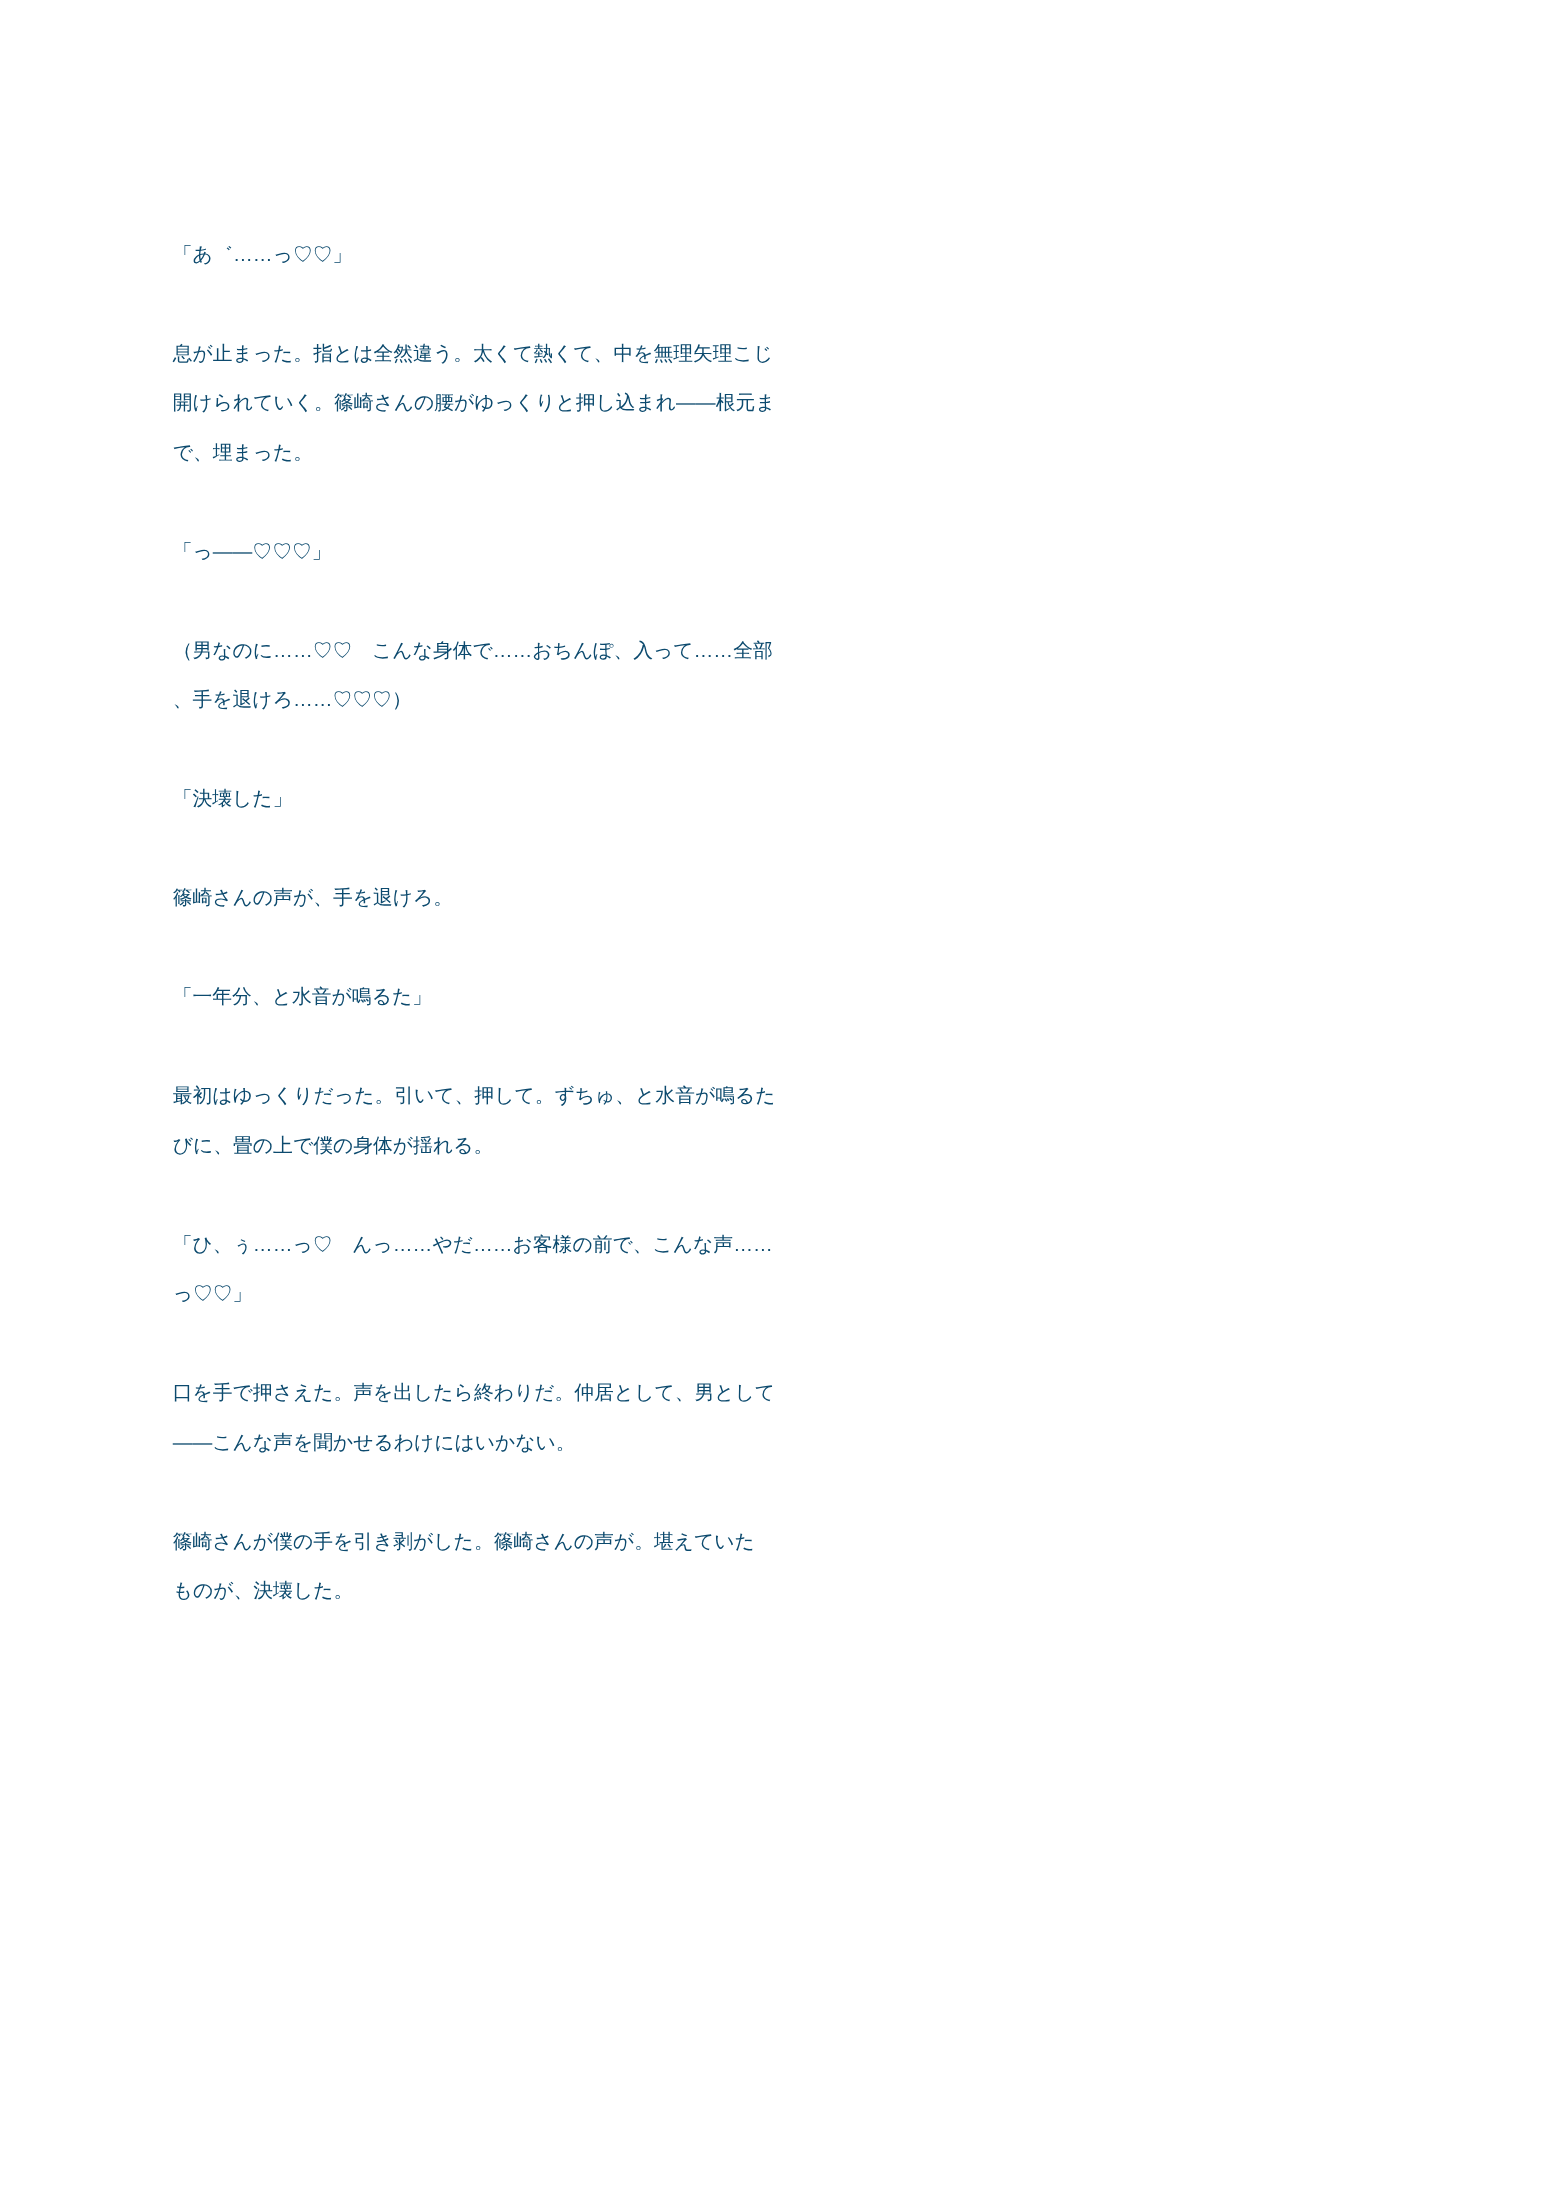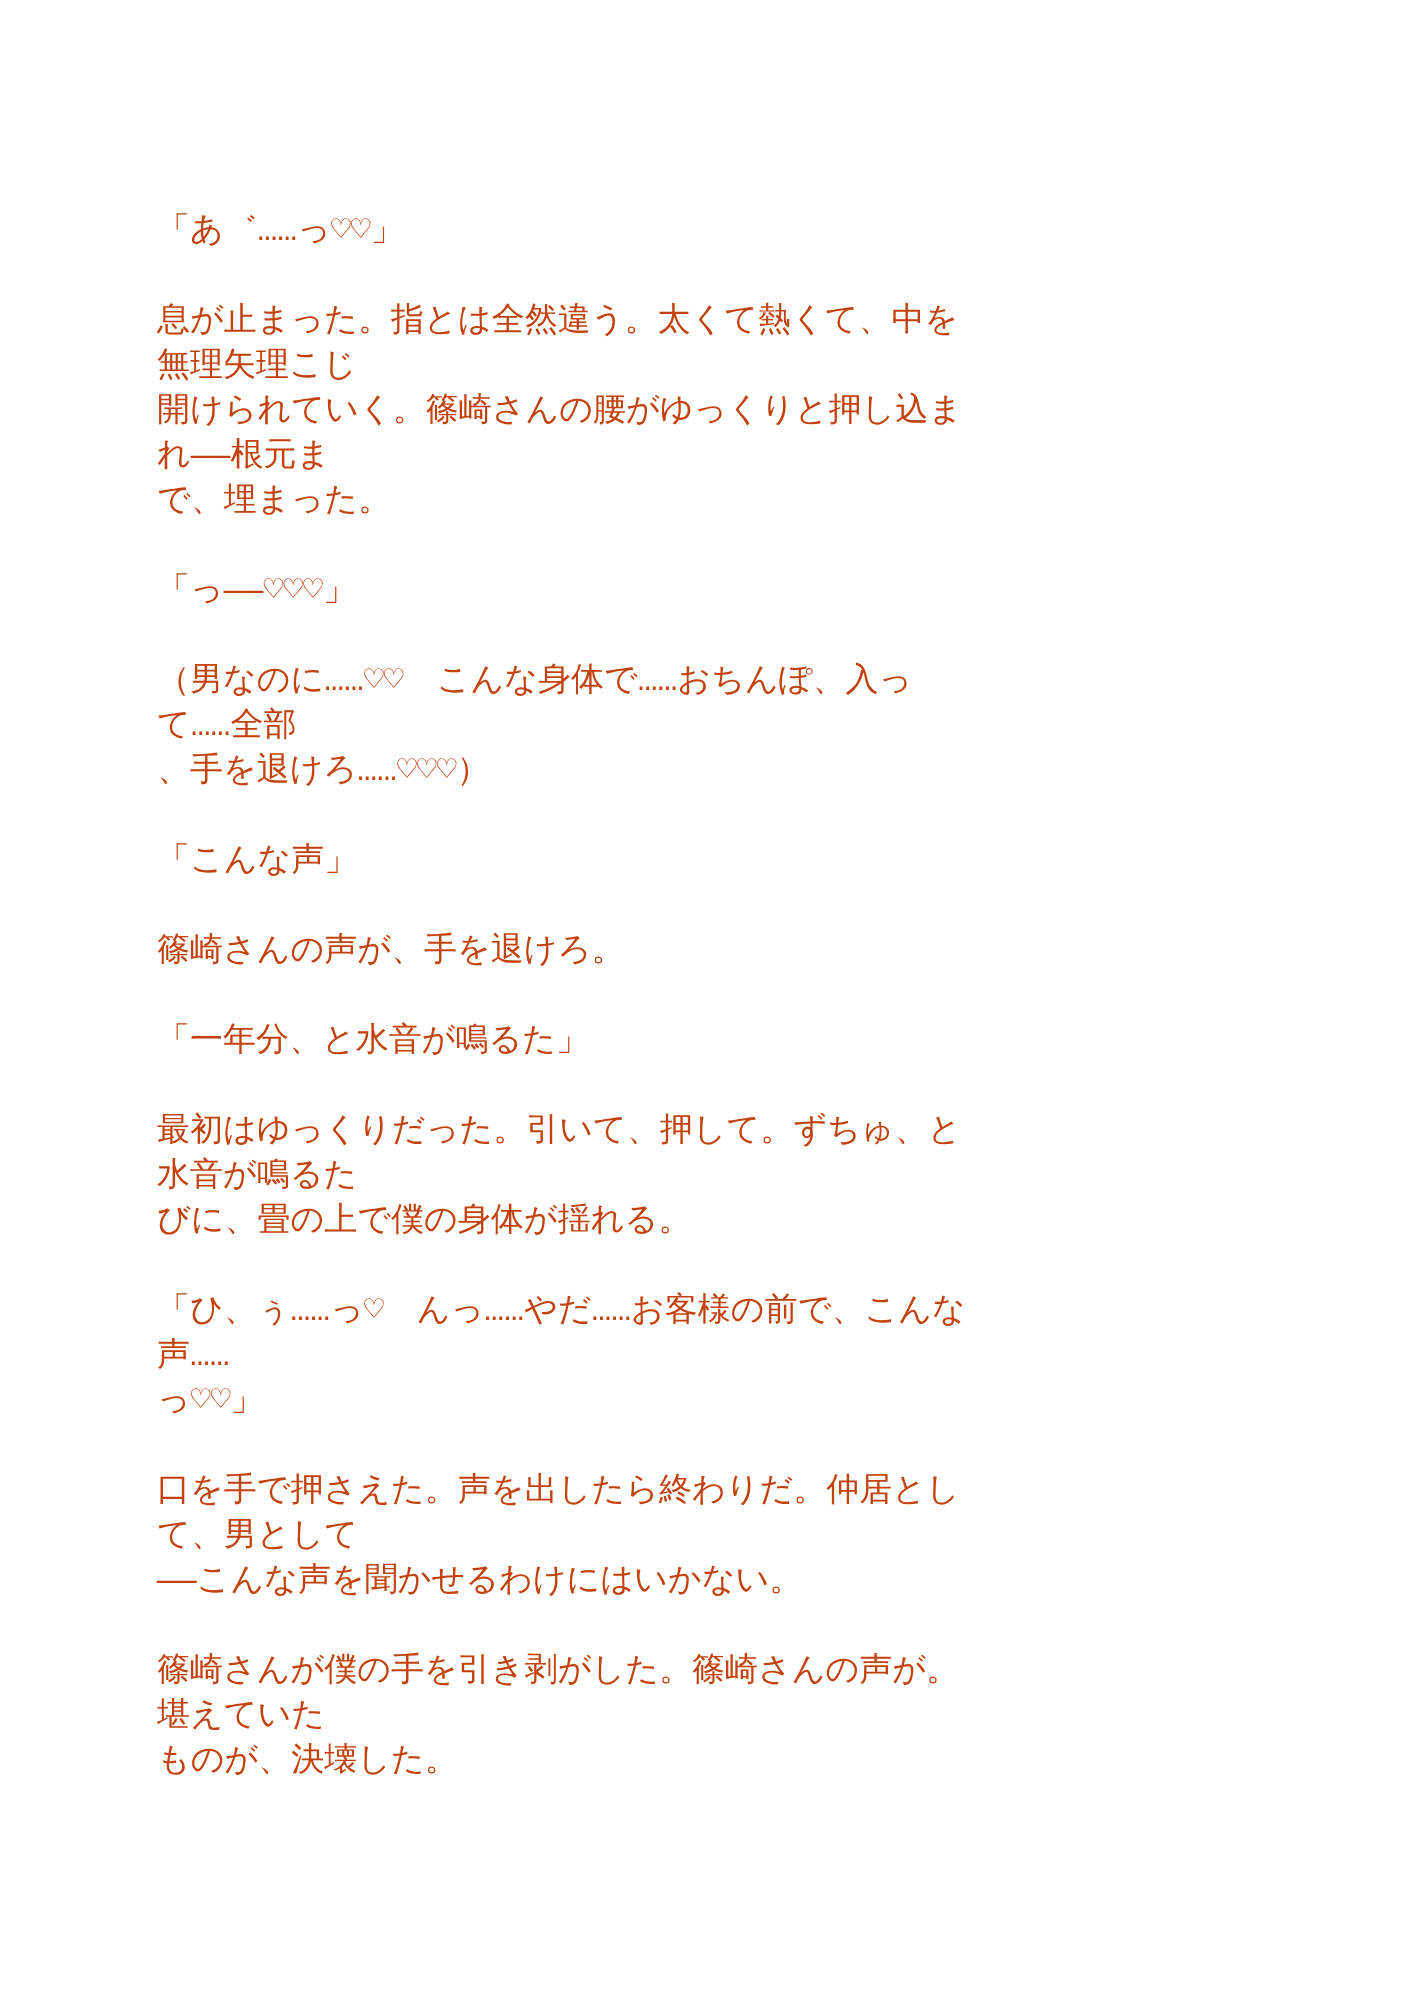--- a/index.html
+++ b/index.html
@@ -13,43 +13,43 @@
     height: 2000px;
     background: #ffffff;
     box-sizing: border-box;
     padding: 209px 120px 0 157px;
     overflow: hidden;
   }
   .text-column {
     width: 810px;
   }
   .para {
-    font-family: Liberation Mono, monospace;
-    font-size: 33px;
+    font-family: Liberation Sans, sans-serif;
+    font-size: 18px;
     line-height: 45px;
-    color: #c2410c;
+    color: #0c4a6e;
     letter-spacing: 0;
     white-space: pre-line;
     margin: 0 0 45px 0;
     font-weight: 400;
   }
 </style>
 </head>
 <body>
 
 <div class="page">
   <div class="text-column">
     <p class="para">「あ゛……っ♡♡」</p>
     <p class="para">息が止まった。指とは全然違う。太くて熱くて、中を無理矢理こじ
 開けられていく。篠崎さんの腰がゆっくりと押し込まれ——根元ま
 で、埋まった。</p>
     <p class="para">「っ——♡♡♡」</p>
     <p class="para">（男なのに……♡♡　こんな身体で……おちんぽ、入って……全部
 、手を退けろ……♡♡♡）</p>
-    <p class="para">「こんな声」</p>
+    <p class="para">「決壊した」</p>
     <p class="para">篠崎さんの声が、手を退けろ。</p>
     <p class="para">「一年分、と水音が鳴るた」</p>
     <p class="para">最初はゆっくりだった。引いて、押して。ずちゅ、と水音が鳴るた
 びに、畳の上で僕の身体が揺れる。</p>
     <p class="para">「ひ、ぅ……っ♡　んっ……やだ……お客様の前で、こんな声……
 っ♡♡」</p>
     <p class="para">口を手で押さえた。声を出したら終わりだ。仲居として、男として
 ——こんな声を聞かせるわけにはいかない。</p>
     <p class="para">篠崎さんが僕の手を引き剥がした。篠崎さんの声が。堪えていた
 ものが、決壊した。</p>

